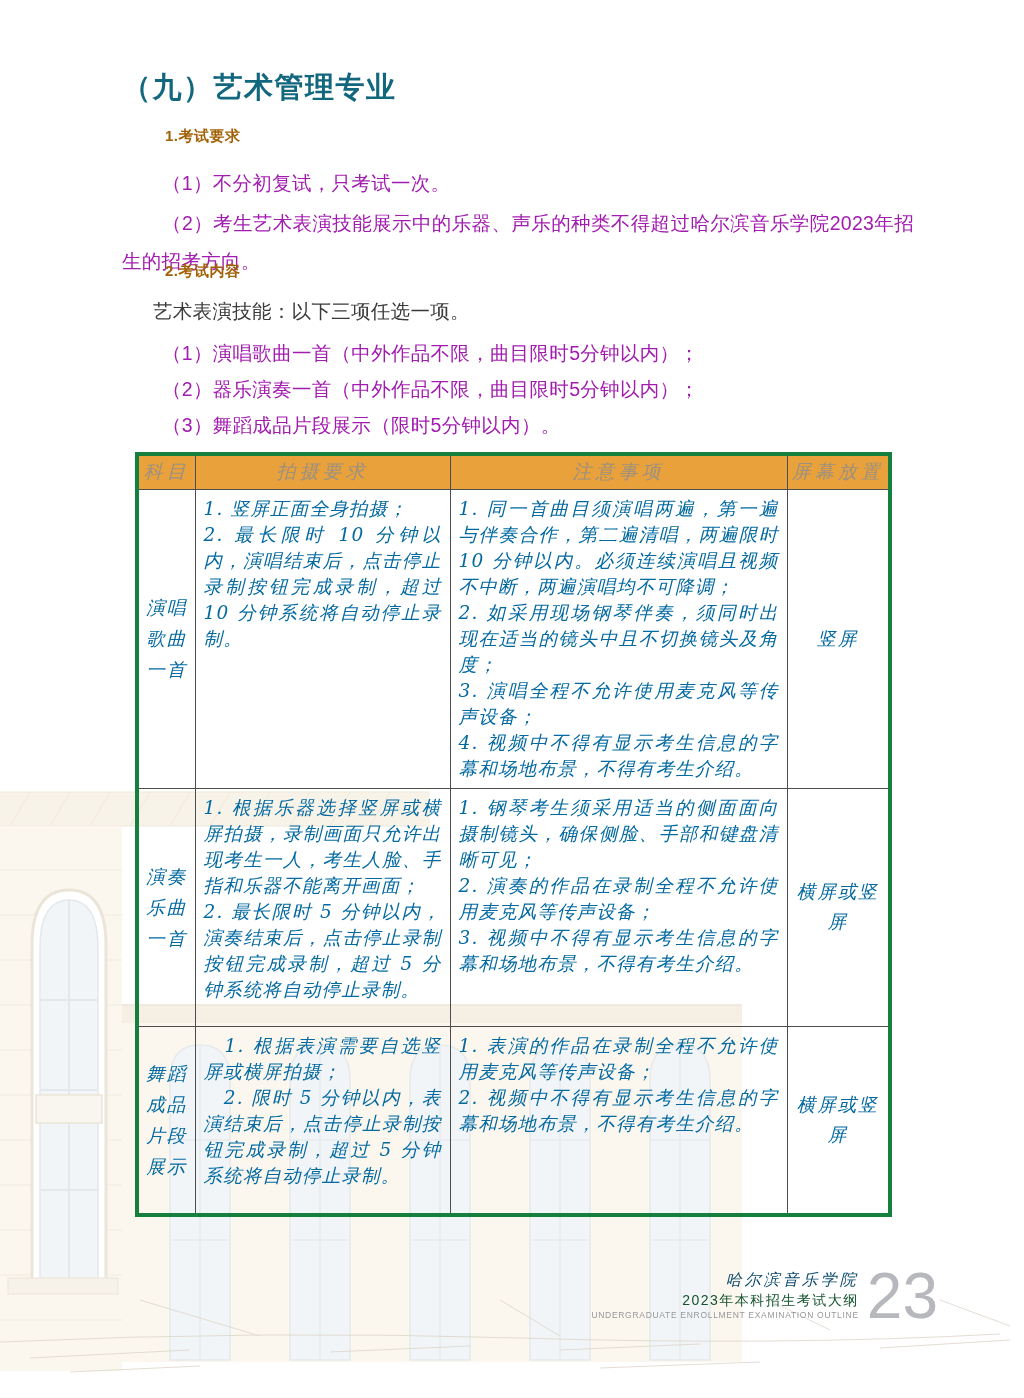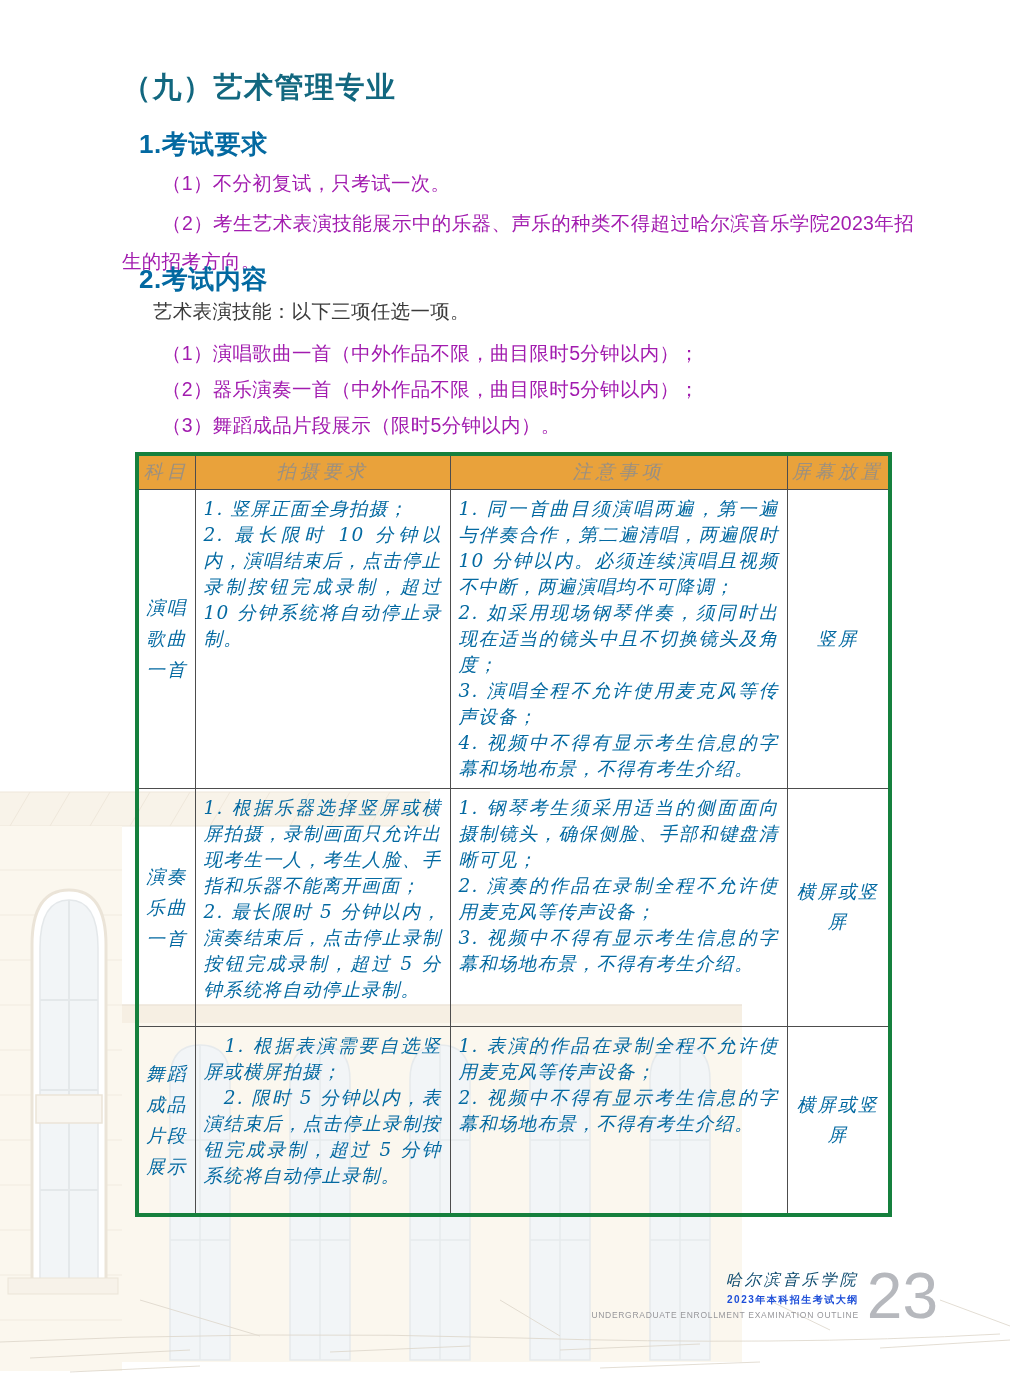--- a/index.html
+++ b/index.html
@@ -12,21 +12,21 @@
   
   #deco { position:absolute; left:0; top:0; width:1024px; height:1398px; pointer-events:none; }
 
   
   .abs { position:absolute; }
   #page-title {
     left:122px; top:68px; font-size:29px; font-weight:bold;
     color:#12677f; letter-spacing:1.5px;
   }
   .sec-heading {
-    left:139px; font-size:26px; font-weight:bold; color:#0369a1; letter-spacing:0.5px;
+    left:165px; font-size:15px; font-weight:bold; color:#a16207; letter-spacing:0.5px;
   }
   #sec1-heading { top:127px; }
   #sec2-heading { top:262px; }
   .body-par {
     left:122px; width:792px; font-size:19.5px; line-height:38px;
     color:#a21caf; text-align:justify; letter-spacing:0.3px;
   }
   .indent2 { text-indent:40px; }
   #sec1-item1 { top:164px; }
   #sec1-item2 { top:204px; }
@@ -72,21 +72,21 @@
   #footer {
     position:absolute; top:1266px; right:86px;
     display:flex; align-items:center; gap:8px;
   }
   #footer .ftext { text-align:right; }
   #footer-school {
     font-family:Liberation Mono, monospace; font-style:italic;
     font-size:16px; color:#0c4a6e; letter-spacing:3px; line-height:20px;
   }
   #footer-outline-cn {
-    font-size:10px; font-weight:bold; color:#1d4ed8; letter-spacing:1.5px; line-height:18px;
+    font-size:14px; font-weight:normal; color:#14532d; letter-spacing:1.5px; line-height:18px;
   }
   #footer-outline-en {
     font-size:8.5px; color:#97979b; letter-spacing:0.7px; line-height:13px;
   }
   #footer-pagenum {
     font-size:64px; line-height:60px; color:#b6b8bd; font-weight:300;
     font-family:"Liberation Sans", sans-serif;
   }
 </style>
 </head>

